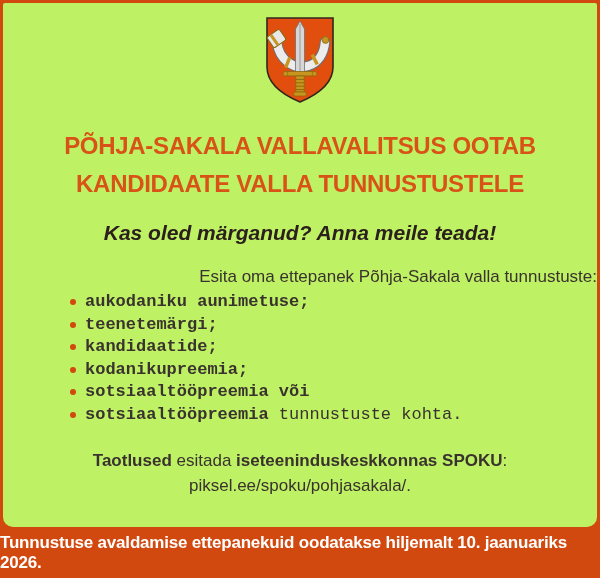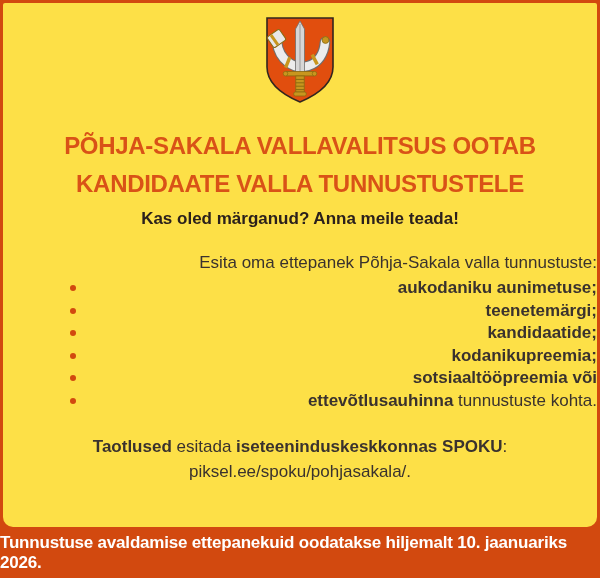--- a/index.html
+++ b/index.html
@@ -13,56 +13,58 @@
     background: #d2490f;
     font-family: "Liberation Sans", sans-serif;
     overflow: hidden;
   }
   .card {
     position: absolute;
     top: 3px;
     left: 3px;
     right: 3px;
     height: 524px;
-    background: #fde047;
+    background: #bef264;
     border-radius: 2px 2px 10px 10px;
     text-align: center;
   }
   .shield-wrap {
     width: 72px;
     height: 90px;
     margin: 12px auto 0 auto;
   }
   .title {
     margin: 22px 10px 0 10px;
     font-size: 24px;
     line-height: 38px;
     font-weight: bold;
     color: #d95217;
     letter-spacing: -0.3px;
   }
   .subtitle {
-    margin-top: 2px;
-    font-size: 17px;
+    margin-top: 16px;
+    font-size: 21px;
     line-height: 28px;
     font-weight: bold;
     color: #2b201c;
+    font-style: italic;
   }
   .intro {
     margin: 19px 0 0 47px;
     text-align: right;
     font-size: 17px;
     line-height: 22px;
     color: #3a322e;
   }
   ul.awards {
     list-style: none;
     margin: 3px 0 0 0;
     padding: 0 0 0 67px;
-    text-align: right;
+    text-align: left;
+    font-family: Liberation Mono, monospace;
   }
   ul.awards li {
     position: relative;
     padding-left: 15px;
     font-size: 17px;
     line-height: 22.6px;
     font-weight: bold;
     color: #3a322e;
   }
   ul.awards li .dot {
@@ -158,21 +160,21 @@
     <li>
       <span class="dot"></span><span>kandidaatide;</span><span class="reg"></span>
     </li>
     <li>
       <span class="dot"></span><span>kodanikupreemia;</span><span class="reg"></span>
     </li>
     <li>
       <span class="dot"></span><span>sotsiaaltööpreemia või</span><span class="reg"></span>
     </li>
     <li>
-      <span class="dot"></span><span>ettevõtlusauhinna</span><span class="reg"> tunnustuste kohta.</span>
+      <span class="dot"></span><span>sotsiaaltööpreemia</span><span class="reg"> tunnustuste kohta.</span>
     </li>
   </ul>
 
   <div class="apply">
     <div>
       <span class="b">Taotlused</span><span> esitada </span><span class="b">iseteeninduskeskkonnas SPOKU</span><span>:</span>
     </div>
     <div>piksel.ee/spoku/pohjasakala/.</div>
   </div>
 

